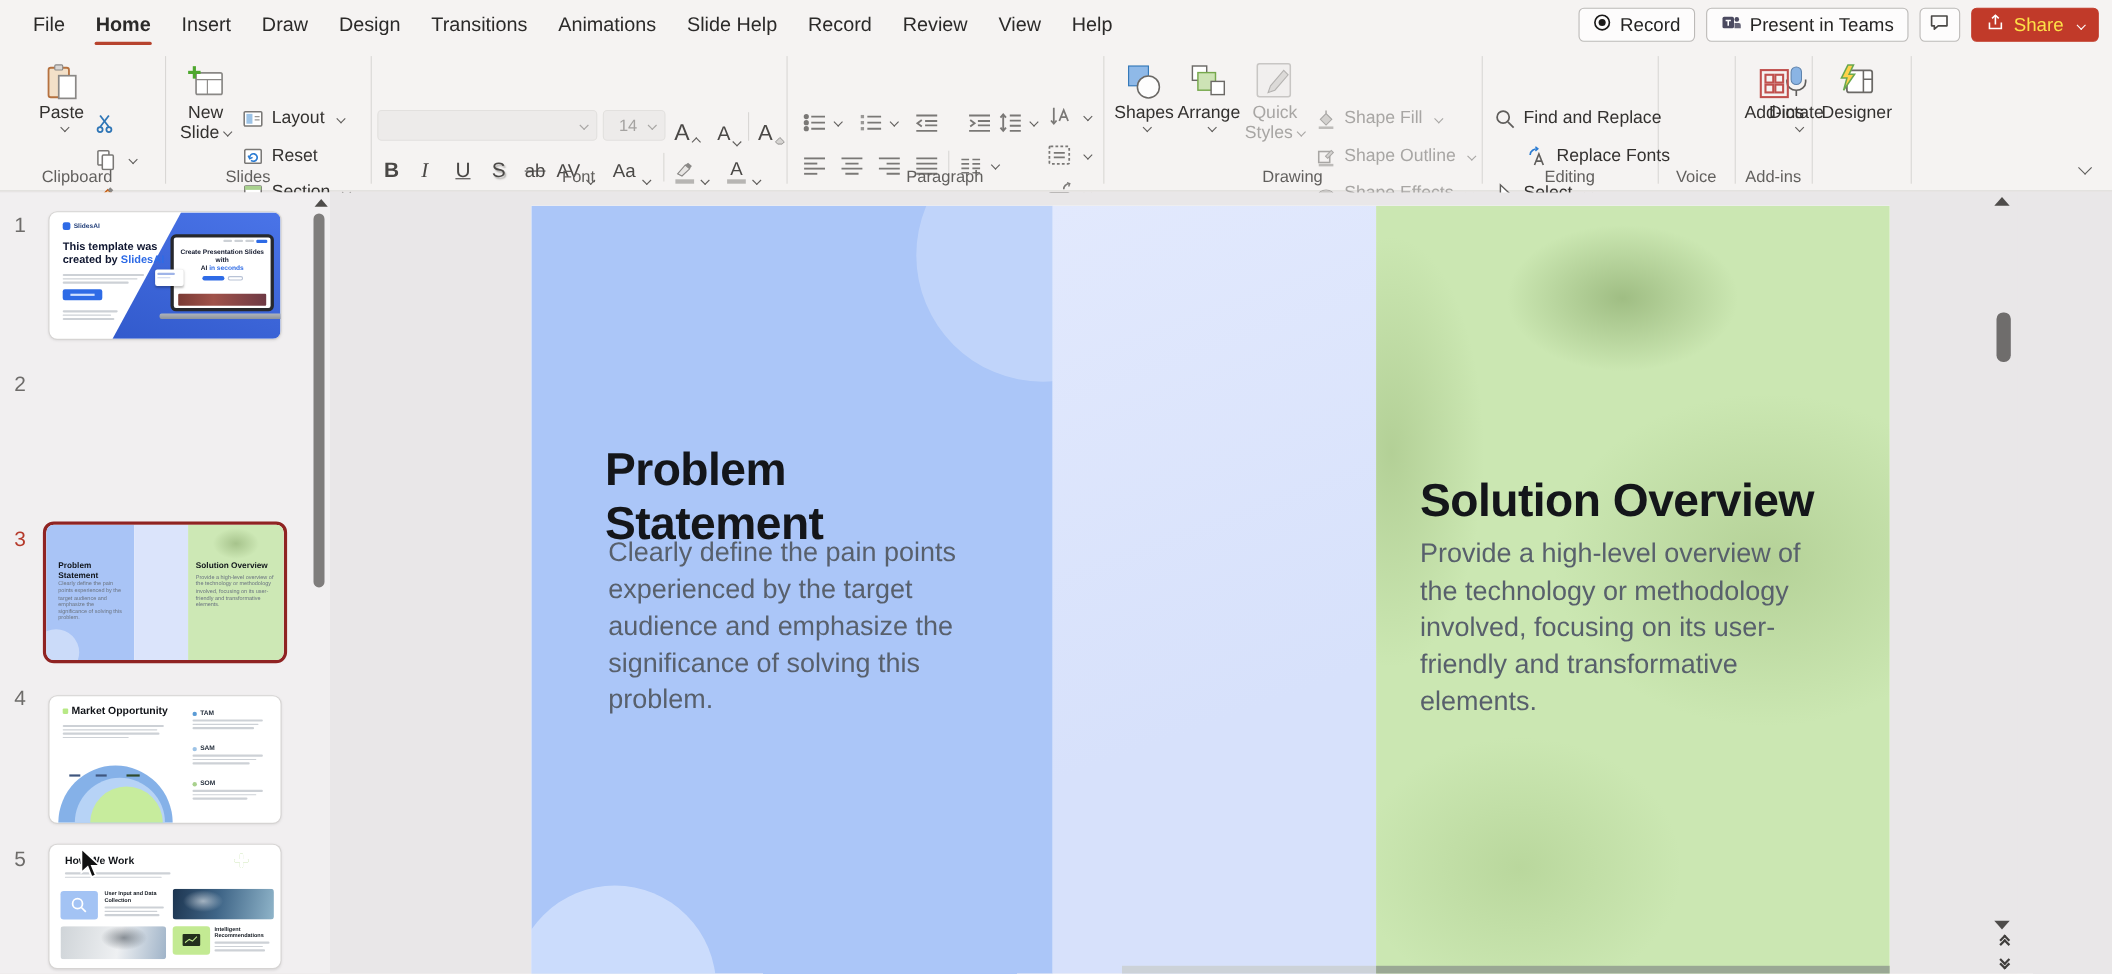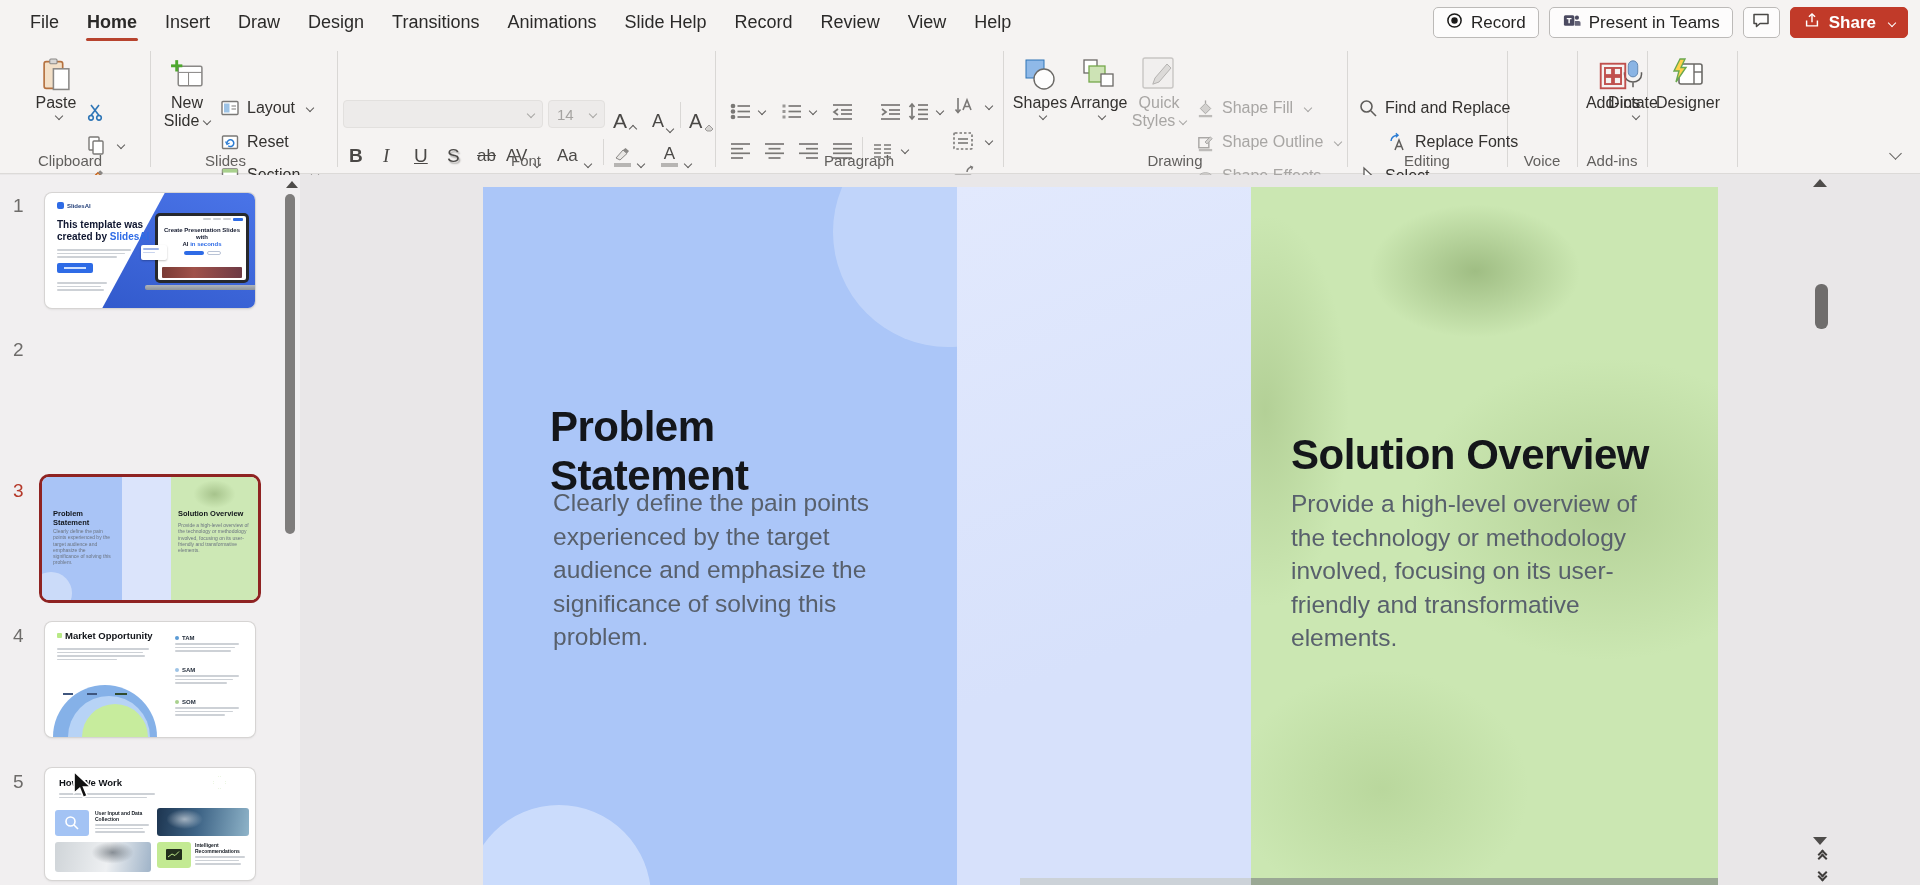--- a/index.html
+++ b/index.html
@@ -13,39 +13,39 @@
   .menubar { position:absolute; left:0; top:0; right:0; height:45px; display:flex; align-items:center; }
   .menus { display:flex; padding-left:16px; }
   .menu-item { padding:0 14px; font-size:18px; line-height:45px; color:#2b2a29; position:relative; cursor:default; }
   .menu-item.active { font-weight:700; }
   .menu-item.active::after { content:""; position:absolute; left:13px; right:13px; bottom:4px; height:3px;
     background:#b7432e; border-radius:2px; }
   .top-actions { position:absolute; right:12px; top:7px; display:flex; gap:10px; align-items:center; }
   .tbtn { height:31px; border:1px solid #bcbab8; border-radius:5px; background:#fdfcfc;
     display:flex; align-items:center; gap:8px; padding:0 12px; font-size:17px; color:#252423; }
   .tbtn.icononly { width:37px; justify-content:center; padding:0; }
-  .tbtn.share { background:#c13a29; border-color:#c13a29; color:#ffffff; font-weight:700; }
+  .tbtn.share { background:#c13a29; border-color:#c13a29; color:#fde047; font-weight:400; }
 
   
   .ribbon { position:absolute; left:0; top:45px; right:0; height:129px; }
   .rsep { position:absolute; top:8px; height:154px; width:1px; background:#d9d7d5; top:6px; height:116px; }
   .rlabel { position:absolute; bottom:5px; text-align:center; font-size:15px; color:#615f5d; }
   .launcher { position:absolute; width:14px; height:14px; }
   .bigbtn { position:absolute; top:6px; display:flex; flex-direction:column; align-items:center; gap:1px; }
   .bigbtn .ic { height:42px; display:flex; align-items:flex-end; justify-content:center; }
   .lbl { font-size:16px; color:#33312f; text-align:center; line-height:18px; }
   .lbl.dis, .sbtn.dis .lbl { color:#a8a6a4; }
   .sbtn { position:absolute; display:flex; align-items:center; gap:7px; height:26px; font-size:16px; color:#33312f; }
   .chev { display:inline-block; width:6px; height:6px; border-right:1.4px solid #5f5d5b;
     border-bottom:1.4px solid #5f5d5b; transform:rotate(45deg); margin-left:5px; vertical-align:2px; }
   .chev.up { transform:rotate(-135deg); vertical-align:-1px; }
   .chev.gray { border-color:#a8a6a4; }
   .combo { position:absolute; top:55px; height:28px; background:#edebea; border:1px solid #e2e0de;
     border-radius:4px; display:flex; align-items:center; padding:0 8px; font-size:15px; color:#a5a3a1; }
-  .combo .cval { flex:1; }
+  .combo .cval { flex:1;text-align:center; }
   .fgl { position:absolute; top:92px; height:30px; display:flex; align-items:flex-end; gap:2px;
     font-size:19px; color:#4a4846; line-height:22px; }
   .vdiv { position:absolute; width:1px; height:26px; background:#d9d7d5; }
   .colorbar { display:block; width:17px; height:4px; background:#b7b5b3; margin-top:1px; }
   .stackchar { display:flex; flex-direction:column; align-items:center; }
 
   
   .content { position:absolute; left:0; top:175px; right:0; bottom:0; background:#e9e7e8; }
   .thumbpanel { position:absolute; left:0; top:0; bottom:0; width:300px; background:#f1eff0; }
   .num { position:absolute; font-size:19px; color:#6e6c6a; }
@@ -636,21 +636,21 @@
           <div class="deco-circle" style="left:-12px;bottom:-14px;width:42px;height:42px;background:rgba(255,255,255,.4)"></div>
         </div>
         <div style="position:absolute;left:80px;top:0;width:49px;height:100%;background:#dbe4fb"></div>
         <div style="position:absolute;left:129px;top:0;width:87px;height:100%;background:radial-gradient(30px 20px at 50% 14%,rgba(120,150,90,.45),rgba(120,150,90,0) 70%),#cde8b5"></div>
         <div class="tinytitle" style="position:absolute;left:11px;top:33px;width:64px;font-size:7.5px;line-height:8.5px">Problem Statement</div>
         <div class="tinybody" style="position:absolute;left:11px;top:51px;width:60px;font-size:5px;line-height:6.3px">Clearly define the pain points experienced by the target audience and emphasize the significance of solving this problem.</div>
         <div class="tinytitle" style="position:absolute;left:136px;top:33px;width:80px;font-size:7.5px;line-height:8.5px">Solution Overview</div>
         <div class="tinybody" style="position:absolute;left:136px;top:45px;width:72px;font-size:5px;line-height:6.3px">Provide a high-level overview of the technology or methodology involved, focusing on its user-friendly and transformative elements.</div>
       </div>
 
-      <div class="thumb" style="top:447px">
+      <div class="thumb" style="top:458px">
         <div style="position:absolute;left:12px;top:8px;display:flex;align-items:center;gap:3px">
           <span style="width:5px;height:5px;background:#b8e986;border-radius:1px"></span>
           <span style="font-size:9.5px;font-weight:700;color:#101318">Market Opportunity</span>
         </div>
         <div style="position:absolute;left:12px;top:24px;width:92px">
           <div class="minibar" style="width:92px"></div>
             <div class="minibar" style="width:86px"></div>
             <div class="minibar" style="width:88px"></div>
             <div class="minibar" style="width:60px"></div>
         </div>

